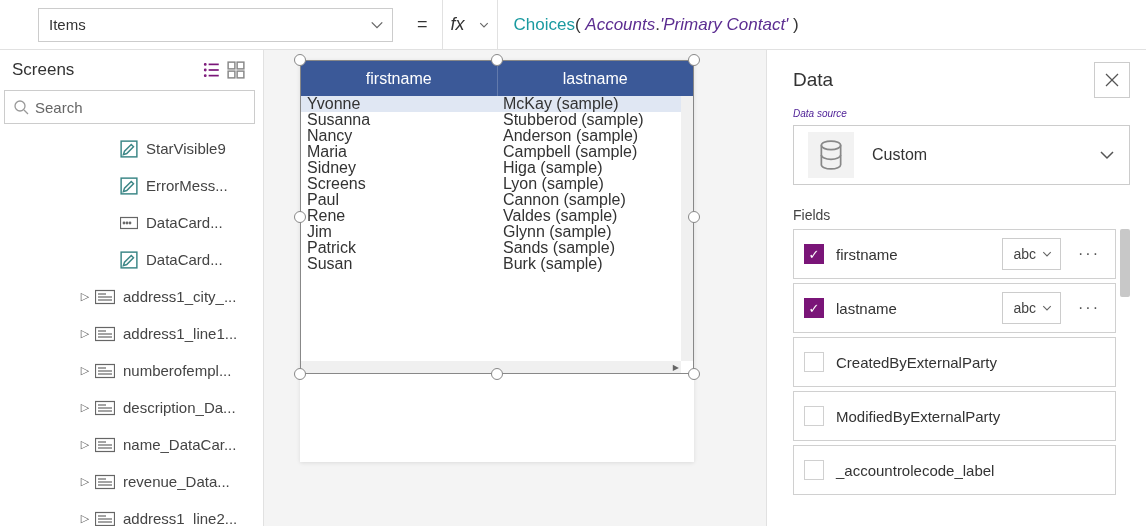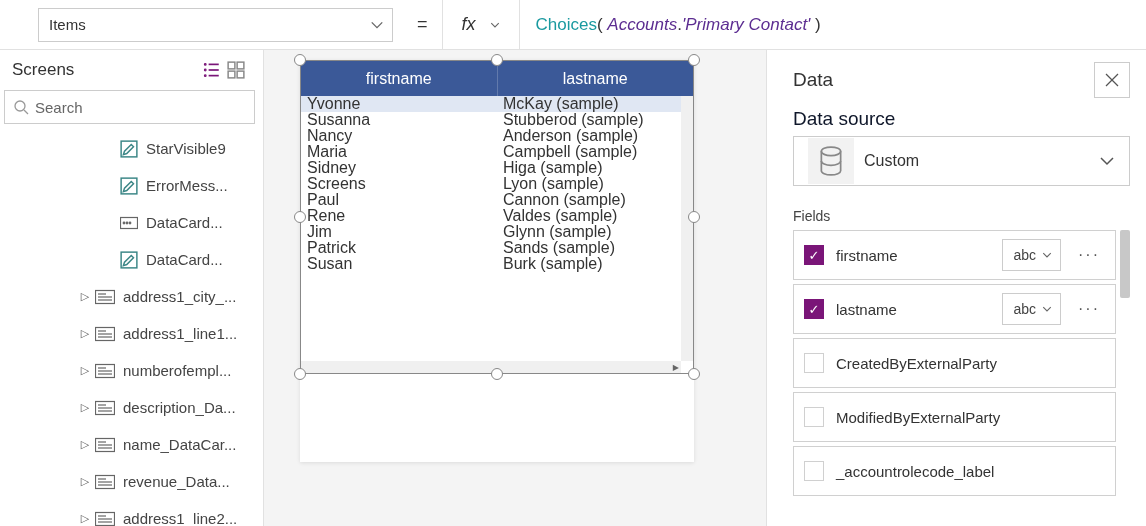--- a/index.html
+++ b/index.html
@@ -4,21 +4,21 @@
 <style>
 * { box-sizing: border-box; margin: 0; padding: 0; font-family: "Segoe UI", sans-serif; }
 body { width: 1146px; height: 526px; overflow: hidden; background: #fff; color: #333; }
 
 
 .formula-bar { display: flex; align-items: center; height: 50px; border-bottom: 1px solid #e1e1e1; }
 .prop-select { width: 355px; height: 34px; margin: 0 10px 0 38px; border: 1px solid #ccc; display: flex; align-items: center; padding: 0 10px; font-size: 15px; position: relative; }
 .prop-select .chev { position: absolute; right: 8px; color: #666; }
 .eq { padding: 0 14px; font-size: 18px; color: #333; }
 .fx-area { display: flex; align-items: center; flex: 1; border-left: 1px solid #e1e1e1; height: 100%; }
-.fx { width: 77px; display: flex; align-items: center; justify-content: center; gap: 14px; font-style: italic; font-family: serif; font-size: 18px; height: 100%; border-right: 1px solid #e1e1e1; }
+.fx { width: 55px; display: flex; align-items: center; justify-content: center; gap: 14px; font-style: italic; font-family: serif; font-size: 18px; height: 100%; border-right: 1px solid #e1e1e1; }
 .fx .chev { font-size: 11px; color: #666; font-style: normal; font-family: "Segoe UI"; }
 .formula { flex: 1; padding: 0 16px; font-family: Consolas, monospace; font-size: 17px; white-space: pre; }
 .tok-fn { color: #1a9aa0; }
 .tok-id { color: #5c2d91; font-style: italic; }
 .tok-punc { color: #333; }
 
 
 .main { display: flex; height: calc(100% - 50px); }
 
 
@@ -51,22 +51,22 @@
 .dt-scroll-h { position: absolute; bottom: 0; left: 0; right: 12px; height: 12px; background: #f0f0f0; display: flex; align-items: center; }
 .dt-scroll-h::after { content: "▶"; font-size: 8px; color: #666; position: absolute; right: 2px; }
 .dt-scroll-v { position: absolute; top: 35px; right: 0; width: 12px; bottom: 12px; background: #f0f0f0; }
 .sel-handle { position: absolute; width: 12px; height: 12px; border-radius: 50%; background: #fff; border: 1px solid #888; }
 
 
 .data-panel { width: 380px; border-left: 1px solid #e1e1e1; padding: 12px 16px 0 26px; overflow: hidden; position: relative; }
 .data-header { display: flex; align-items: center; margin-bottom: 10px; }
 .data-header h2 { font-size: 19px; font-weight: 400; flex: 1; }
 .close-box { width: 36px; height: 36px; border: 1px solid #ccc; display: flex; align-items: center; justify-content: center; font-size: 16px; color: #555; }
-.ds-label { font-size: 19px; color: #0f172a; margin-bottom: 6px; }
-.ds-select { border: 1px solid #ccc; height: 50px; display: flex; align-items: center; padding: 0 14px; gap: 10px; margin-bottom: 22px; position: relative; }
+.ds-label { font-size: 10px; color: #4c1d95; margin-bottom: 6px; font-style: italic; }
+.ds-select { border: 1px solid #ccc; height: 60px; display: flex; align-items: center; padding: 0 14px; gap: 18px; margin-bottom: 22px; position: relative; }
 .ds-icon-box { width: 46px; height: 46px; background: #f2f2f2; display: flex; align-items: center; justify-content: center; }
 .ds-select .chev { position: absolute; right: 14px; color: #555; }
 .fields-label { font-size: 14px; color: #444; margin-bottom: 6px; }
 .fields-list { position: relative; padding-right: 14px; }
 .field-row { border: 1px solid #d0d0d0; height: 50px; display: flex; align-items: center; padding: 0 10px; gap: 12px; margin-bottom: 4px; font-size: 15px; }
 .field-row .chk { width: 20px; height: 20px; border: 1px solid #d0d0d0; display: flex; align-items: center; justify-content: center; flex-shrink: 0; }
 .field-row .chk.checked { background: #7a1578; border-color: #7a1578; color: #fff; font-size: 13px; }
 .field-row .flabel { flex: 1; }
 .field-row .type-sel { border: 1px solid #ccc; height: 32px; padding: 0 8px 0 10px; display: flex; align-items: center; gap: 6px; font-size: 14px; color: #444; }
 .field-row .more { width: 32px; text-align: center; color: #555; letter-spacing: 2px; font-size: 16px; }

